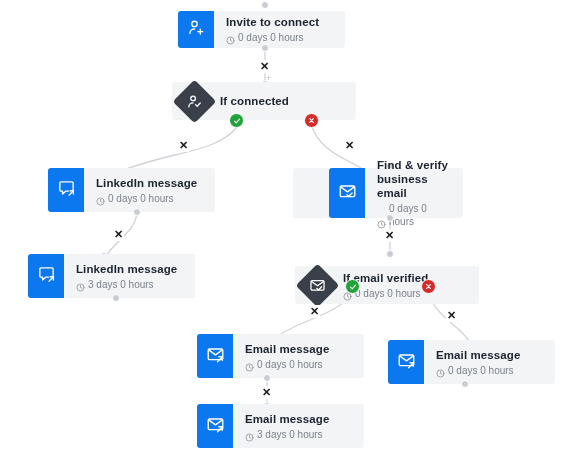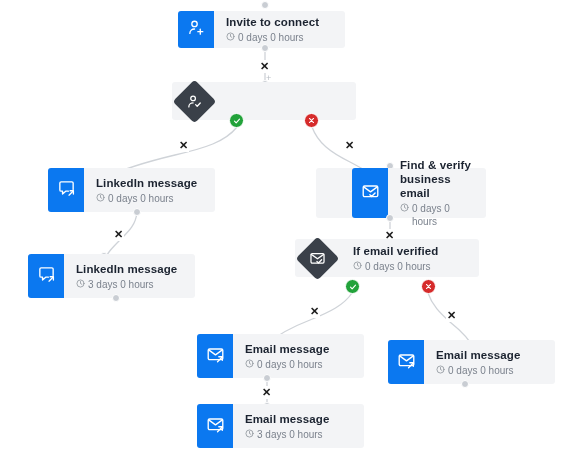--- a/index.html
+++ b/index.html
@@ -89,21 +89,21 @@
     color: #1b2330;
     line-height: 14px;
     letter-spacing: 0.1px;
   }
   .meta {
     margin-top: 2px;
     font-size: 10px;
     color: #7b828d;
     line-height: 13px;
     display: flex;
-    align-items: flex-start;
+    align-items: flex-end;
     gap: 3px;
   }
   .clock {
     display: inline-block;
     width: 9px;
     height: 9px;
     flex: 0 0 9px;
   }
   
   .badge {
@@ -209,20 +209,21 @@
       <div class="diamond"></div>
       <div class="diamond-glyph">
         <svg width="17" height="17" viewBox="0 0 24 24" fill="none" stroke="#ffffff" stroke-width="1.8" stroke-linecap="round" stroke-linejoin="round">
           <circle cx="10" cy="7.6" r="3.3"></circle>
           <path d="M4 19.6c0-3.3 2.7-5.6 6-5.6"></path>
           <path d="M13.6 16.4l2.2 2.3 4.3-4.6"></path>
         </svg>
       </div>
     </div>
     <div class="body">
+      <div class="title">If connected</div>
     </div>
   </div>
 
   <div class="badge yes" style="left:229px; top:113px;">
     <svg width="8" height="8" viewBox="0 0 24 24" fill="none" stroke="#ffffff" stroke-width="3.4" stroke-linecap="round" stroke-linejoin="round">
         <path d="M4.5 12.6l5 5 10-11"></path>
       </svg>
   </div>
   <div class="badge no" style="left:304px; top:113px;">
     <svg width="7" height="7" viewBox="0 0 24 24" fill="none" stroke="#ffffff" stroke-width="3.6" stroke-linecap="round">
@@ -253,21 +254,21 @@
               <path d="M12 6.6V12l3.6 2.2"></path>
           </svg>
         </span>
         <span>0 days 0 hours</span>
       </div>
     </div>
   </div>
   <div class="dot" style="left:133px; top:208px;"></div>
 
   <div class="dot" style="left:386px; top:162px;"></div>
-  <div class="node" style="left:316px; top:168px; width:170px; height:50px;padding-left:36px;">
+  <div class="node" style="left:293px; top:168px; width:170px; height:50px;padding-left:36px;">
     <div class="tile">
       <span>
         <svg width="19" height="19" viewBox="0 0 24 24" fill="none" stroke="#ffffff" stroke-width="1.7" stroke-linecap="round" stroke-linejoin="round">
           <rect x="2.8" y="5" width="18.4" height="13.4" rx="1.7"></rect>
           <path d="M3.4 6.2l8.6 6.3 8.6-6.3"></path>
           <path d="M11.2 16.2l2.2 2.2 4.4-4.6"></path>
         </svg>
       </span>
     </div>
     <div class="body">
@@ -309,21 +310,21 @@
         </span>
         <span>3 days 0 hours</span>
       </div>
     </div>
   </div>
   <div class="dot" style="left:112px; top:294px;"></div>
 
   <div class="xmark" style="left:384px; top:229px;">✕</div>
 
   <div class="dot" style="left:386px; top:250px;"></div>
-  <div class="node cond" style="left:295px; top:239px; width:184px; height:38px;gap:10px;">
+  <div class="node cond" style="left:295px; top:266px; width:184px; height:38px;">
     <div class="tile">
       <div class="diamond"></div>
       <div class="diamond-glyph">
         <svg width="17" height="17" viewBox="0 0 24 24" fill="none" stroke="#ffffff" stroke-width="1.8" stroke-linecap="round" stroke-linejoin="round">
           <rect x="2.8" y="5" width="18.4" height="13.4" rx="1.7"></rect>
           <path d="M3.4 6.2l8.6 6.3 8.6-6.3"></path>
           <path d="M11.2 16.2l2.2 2.2 4.4-4.6"></path>
         </svg>
       </div>
     </div>

